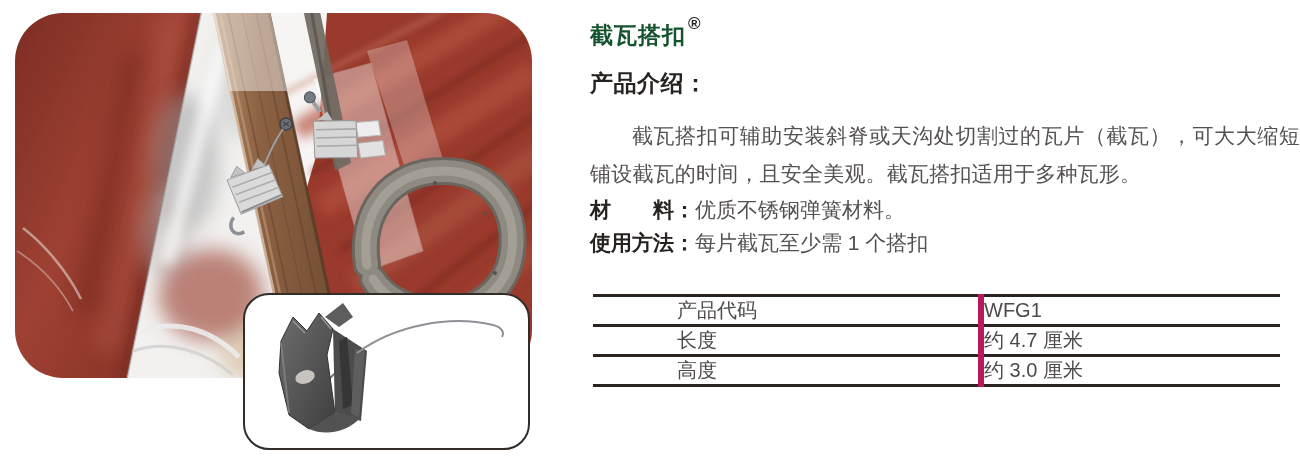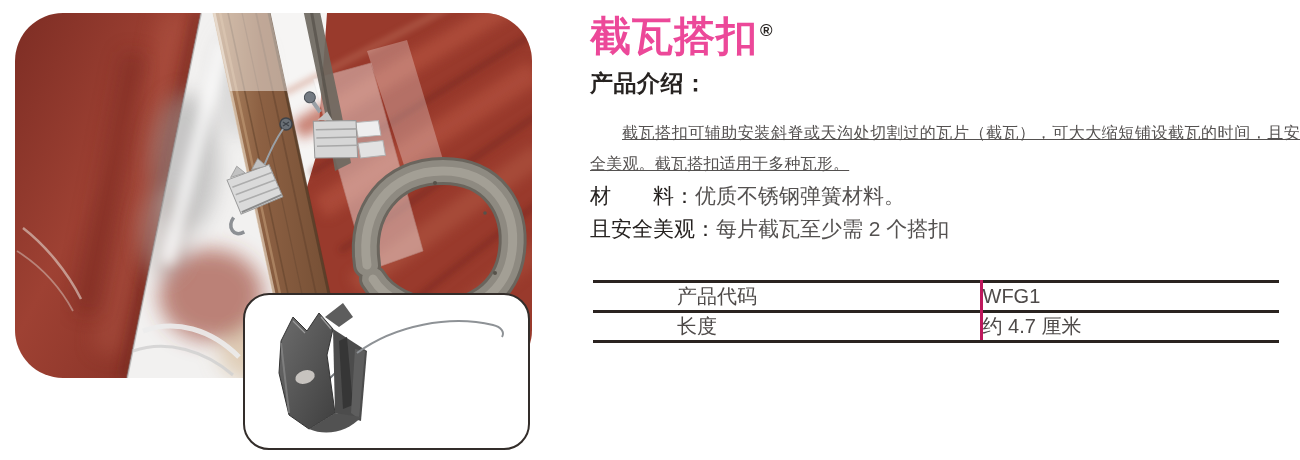--- a/index.html
+++ b/index.html
@@ -16,45 +16,45 @@
   .inset{
     position:absolute;left:243px;top:293px;width:287px;height:157px;
     background:#ffffff;border:2px solid #332d2a;border-radius:26px;
     box-sizing:border-box;overflow:hidden;z-index:5;
   }
   .inset svg{display:block;width:100%;height:100%;}
   
   .content{position:absolute;left:590px;top:14px;width:712px;}
   .title-row{height:42px;}
   .title{
-    display:inline;color:#ec4899;font-size:41px;font-weight:bold;
+    display:inline;color:#14532d;font-size:23px;font-weight:bold;
     letter-spacing:1px;line-height:1.1;
   }
   .reg{
     display:inline-block;color:#262220;font-size:17px;font-weight:bold;
     vertical-align:14px;margin-left:2px;
   }
   .section-heading{
     margin-top:12px;color:#262220;font-size:23px;font-weight:bold;
     letter-spacing:.5px;
   }
   .desc{
-    margin-top:18px;width:710px;color:#545150;font-size:16px;
-    line-height:31px;text-indent:2em;letter-spacing:.2px;text-align:justify;text-decoration:underline;
+    margin-top:18px;width:710px;color:#545150;font-size:21px;
+    line-height:38px;text-indent:2em;letter-spacing:.2px;text-align:justify;
   }
   .spec-line{margin-top:1px;font-size:21px;line-height:31.5px;color:#545150;}
-  .spec-line .lbl{font-weight:normal;color:#262220;}
+  .spec-line .lbl{font-weight:bold;color:#262220;}
   
   .spec-table{
     border-collapse:collapse;margin:36px 0 0 3px;width:684px;
     font-size:20px;color:#4e4a49;table-layout:fixed;
   }
   .spec-table td{height:25px;border-top:3px solid #2a2320;padding:0;}
   .spec-table tr:last-child td{border-bottom:3px solid #2a2320;}
-  .spec-table td.c1{width:388px;padding-left:84px;border-right:3px solid #be185d;box-sizing:border-box;}
+  .spec-table td.c1{width:388px;padding-left:84px;border-right:6px solid #be185d;box-sizing:border-box;}
   .spec-table td.c2{width:296px;}
 </style>
 </head>
 <body>
 
 <div class="photo">
   <svg viewBox="0 0 517 365" preserveAspectRatio="none">
     <defs>
       <linearGradient id="gL" x1="0" y1="0" x2="1" y2="1">
         <stop offset="0" stop-color="#7d2d24"></stop>
@@ -202,28 +202,32 @@
   </div>
 
   <div class="section-heading">产品介绍：</div>
 
   <p class="desc" style="margin-bottom:0;">截瓦搭扣可辅助安装斜脊或天沟处切割过的瓦片（截瓦），可大大缩短铺设截瓦的时间，且安全美观。截瓦搭扣适用于多种瓦形。</p>
 
   <div class="spec-line">
     <span class="lbl">材　　料：</span><span>优质不锈钢弹簧材料。</span>
   </div>
   <div class="spec-line">
-    <span class="lbl">且安全美观：</span><span>每片截瓦至少需 2 个搭扣</span>
+    <span class="lbl">使用方法：</span><span>每片截瓦至少需 1 个搭扣</span>
   </div>
 
   <table class="spec-table">
     <tbody>
       <tr>
         <td class="c1">产品代码</td>
         <td class="c2">WFG1</td>
       </tr>
       <tr>
         <td class="c1">长度</td>
         <td class="c2">约 4.7 厘米</td>
       </tr>
+      <tr>
+        <td class="c1">高度</td>
+        <td class="c2">约 3.0 厘米</td>
+      </tr>
     </tbody>
   </table>
 </div>
 
 </body></html>

